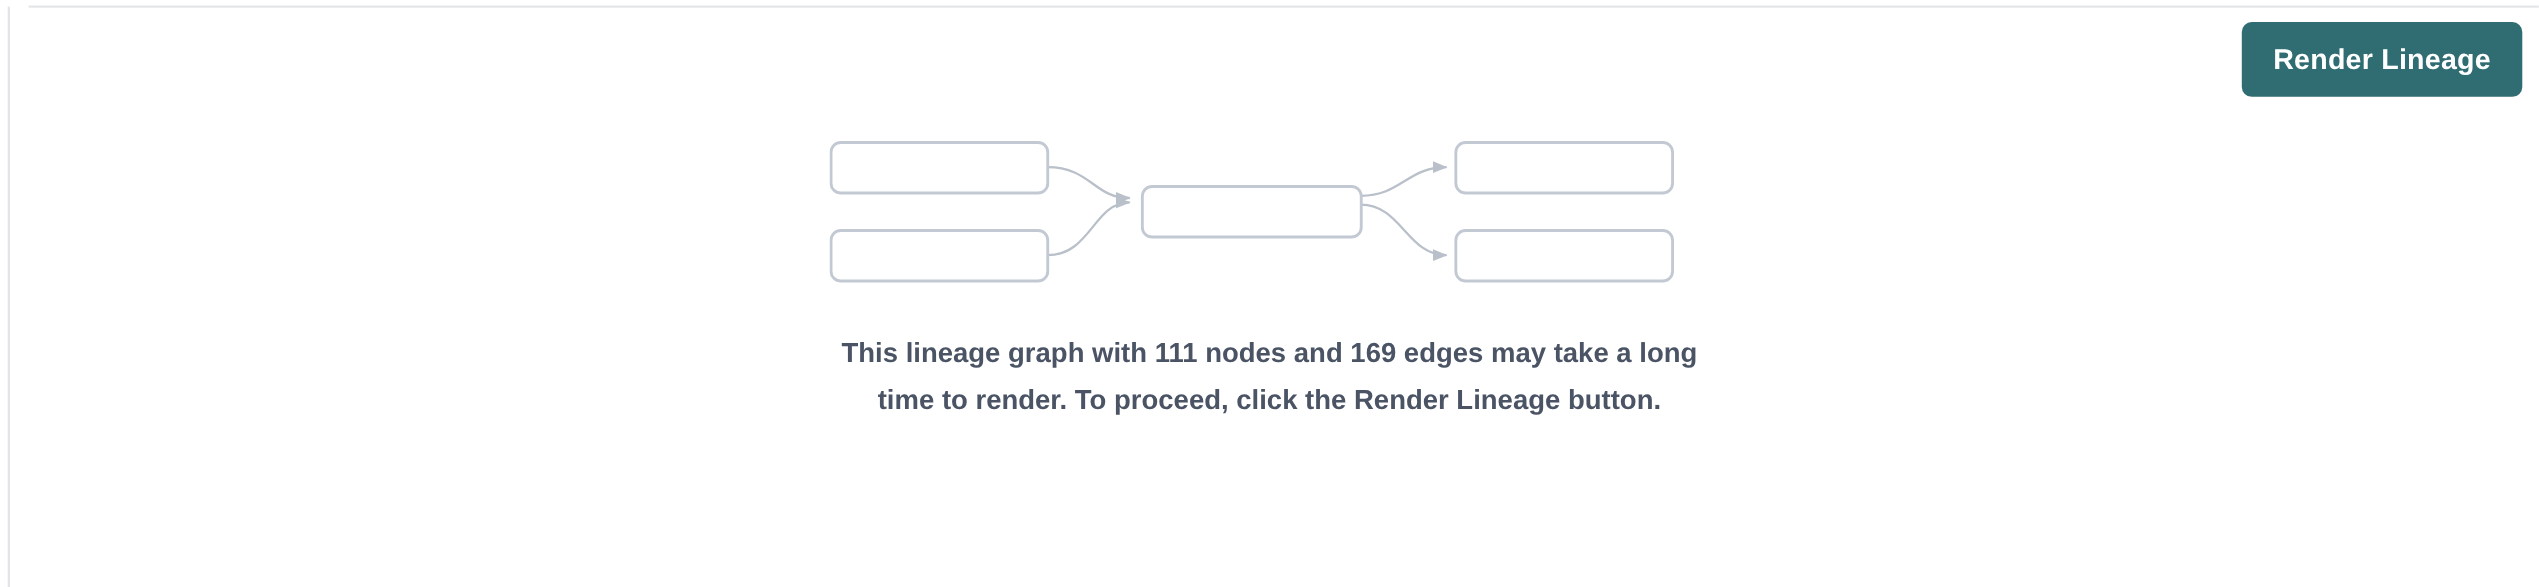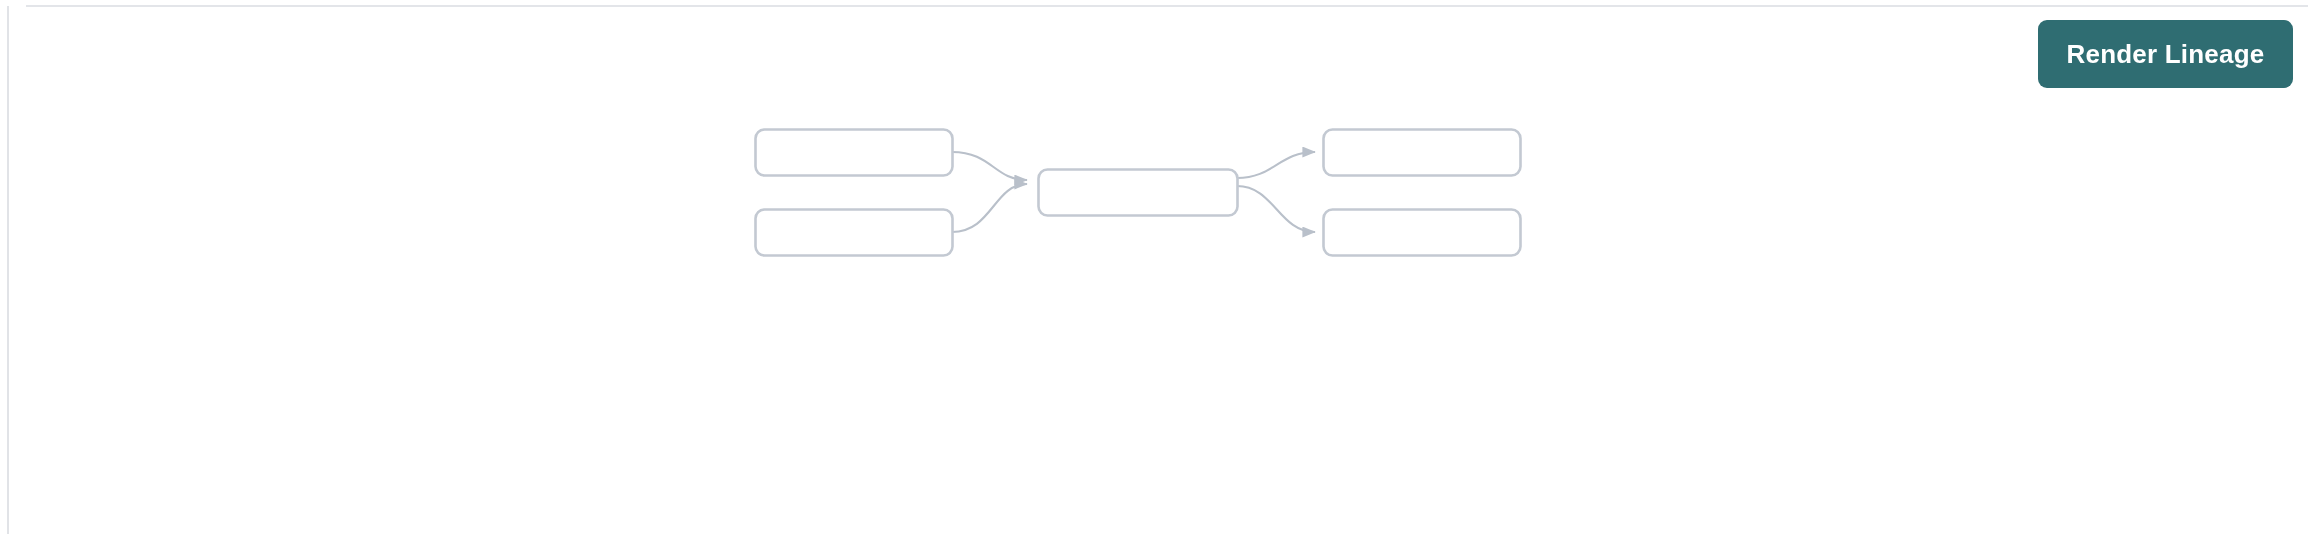--- a/index.html
+++ b/index.html
@@ -118,15 +118,16 @@
 
       <g fill="#ffffff" stroke="#c3c9d2" stroke-width="2.6">
         <rect x="1.5" y="11.5" width="197" height="46" rx="9"></rect>
         <rect x="1.5" y="91.5" width="197" height="46" rx="9"></rect>
         <rect x="284.5" y="51.5" width="199" height="46" rx="9"></rect>
         <rect x="569.5" y="11.5" width="197" height="46" rx="9"></rect>
         <rect x="569.5" y="91.5" width="197" height="46" rx="9"></rect>
       </g>
     </svg>
 
+    <div id="empty-state-message">This lineage graph with 111 nodes and 169 edges may take a long time to render. To proceed, click the Render Lineage button.</div>
 
   </div>
 </div>
 
 </body></html>

